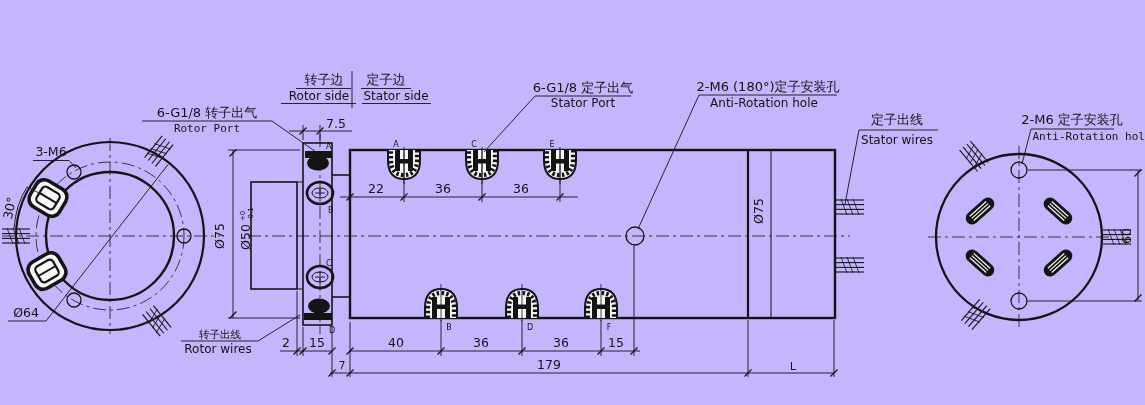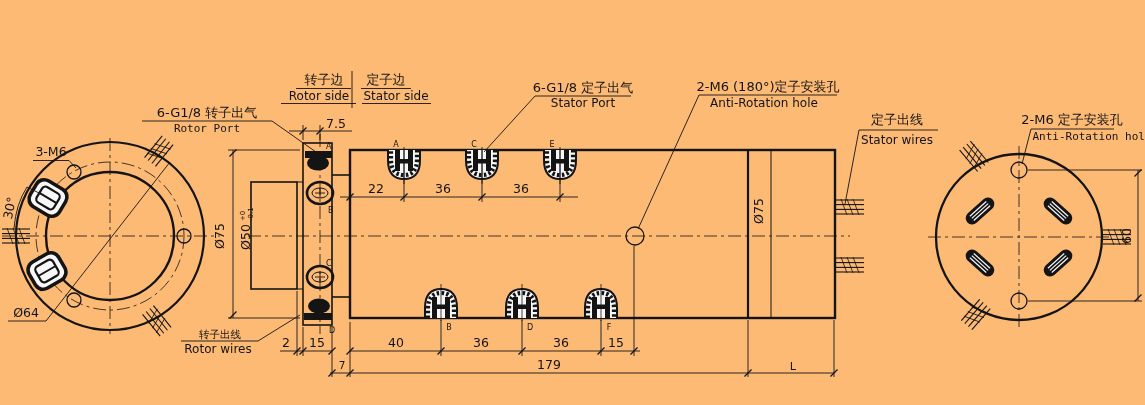--- a/index.html
+++ b/index.html
@@ -1,16 +1,16 @@
 <!DOCTYPE html>
 <html><head>
 <meta charset="utf-8">
 <style>
   html,body{margin:0;padding:0;background:#f6f7f6;}
-  .stage{width:1145px;height:405px;position:relative;background:#fdba74;overflow:hidden;}
+  .stage{width:1145px;height:405px;position:relative;background:#c4b5fd;overflow:hidden;}
   svg{display:block;}
   text{fill:#141414;font-family:"DejaVu Sans","Liberation Sans",sans-serif;}
   .zh{font-size:13px;}
   .en{font-size:12px;}
   .en-mono{font-size:11px;font-family:"DejaVu Sans Mono","Liberation Mono",monospace;}
   .dim{font-size:12.5px;}
   .dims{font-size:10.5px;}
   .pl{font-size:8px;}
   .tol{font-size:7px;}
   .ln{stroke:#141414;fill:none;}

